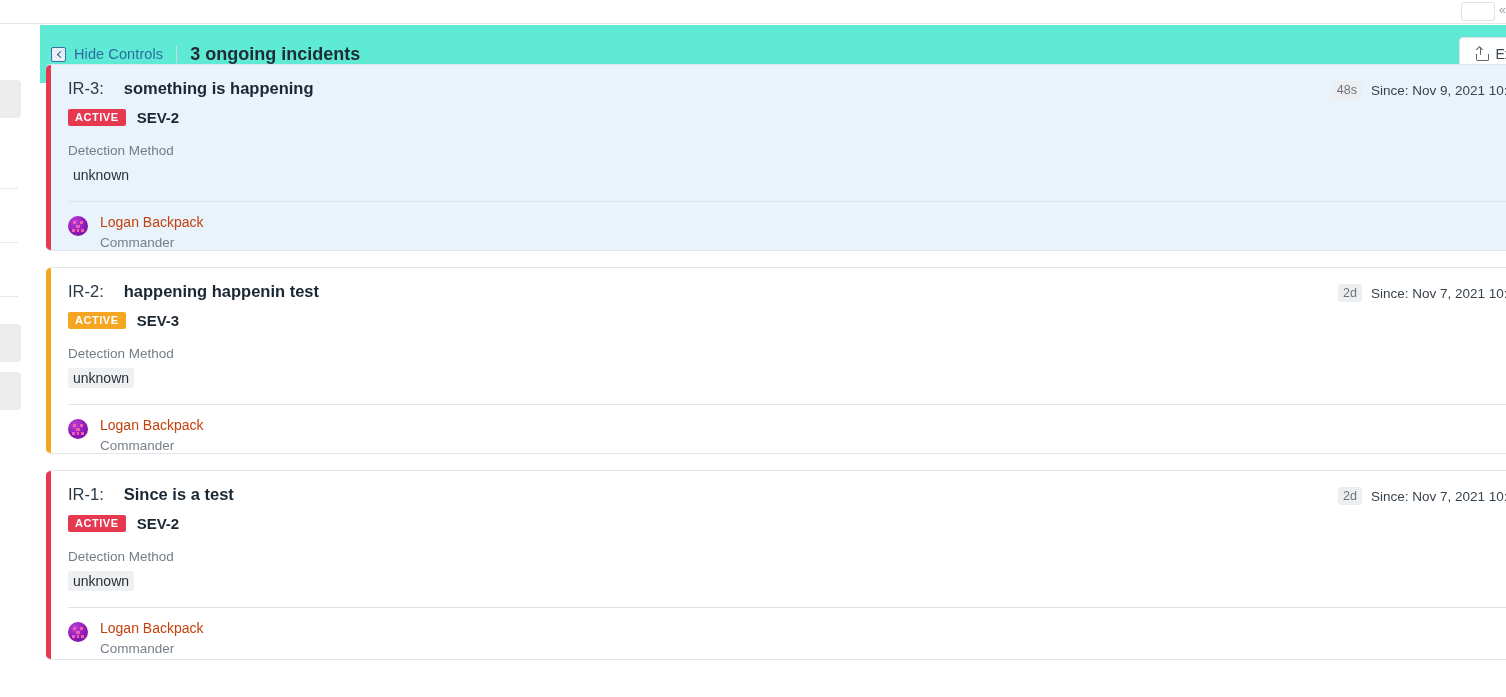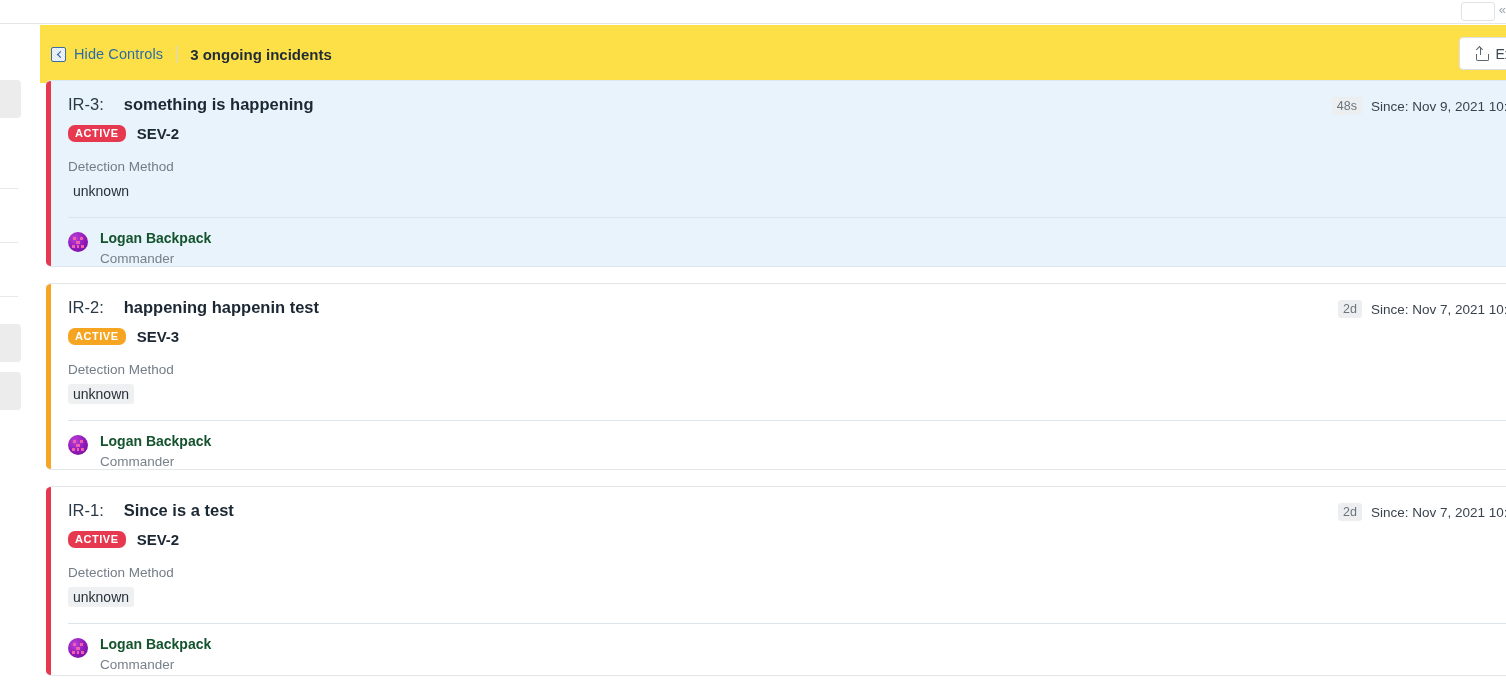--- a/index.html
+++ b/index.html
@@ -52,21 +52,21 @@
     position: absolute; left: -12px;
     width: 30px; height: 1px;
     background: #e8e8e9;
   }
 
   
   .header {
     position: absolute;
     left: 40px; top: 25px;
     width: 1466px; height: 58px;
-    background: #fde047;
+    background: #5eead4;
     display: flex; align-items: center;
   }
   .hide-controls {
     display: flex; align-items: center; gap: 8px;
     margin-left: 11px;
     cursor: pointer;
   }
   .panel-icon {
     width: 15px; height: 15px;
     border: 1.3px solid #3b6ea5;
@@ -89,21 +89,21 @@
     font-size: 14.5px;
     color: #2d6ca2;
     letter-spacing: .1px;
   }
   .hdr-sep {
     width: 1px; height: 17px;
     background: #d4d8dd;
     margin: 0 13px;
   }
   .ongoing {
-    font-size: 15px;
+    font-size: 18px;
     font-weight: 700;
     color: #1f2b35;
     text-align: center;
   }
   .export-btn {
     position: absolute;
     right: -46px; top: 12px;
     height: 33px;
     display: flex; align-items: center; gap: 8px;
     padding: 0 15px;
@@ -135,21 +135,21 @@
     position: absolute; left: 2.6px; top: .5px;
     width: 5px; height: 5px;
     border-left: 1.4px solid #5a6570;
     border-top: 1.4px solid #5a6570;
     transform: rotate(45deg);
   }
 
   
   .list {
     position: absolute;
-    left: 40px; top: 80px;
+    left: 40px; top: 64px;
     width: 1466px; height: 596px;
   }
   .card {
     position: absolute;
     left: 6px;
     width: 1500px;
     background: #ffffff;
     border: 1px solid #e4e7ea;
     border-left: none;
     border-radius: 5px;
@@ -192,21 +192,21 @@
     font-size: 13.5px;
     color: #39434d;
   }
 
   .badge-row { display: flex; align-items: center; gap: 11px; margin-top: 11px; }
   .badge {
     font-size: 11px;
     font-weight: 700;
     letter-spacing: .55px;
     color: #ffffff;
-    border-radius: 7px;
+    border-radius: 2px;
     padding: 3px 7px 3px 7px;
     line-height: 11px;
   }
   .badge.active { background: #e63950; }
   .badge.stable { background: #f5a521; }
   .sev { font-size: 15px; font-weight: 700; color: #1b2733; }
 
   .det-label {
     font-size: 13.5px;
     color: #737d87;
@@ -233,21 +233,21 @@
   .avatar {
     width: 20px; height: 20px;
     border-radius: 50%;
     flex: none;
     position: relative;
     overflow: hidden;
     background: radial-gradient(circle at 35% 30%, #b93fd6 0%, #8e19b8 55%, #6d0f91 100%);
     margin-top: 2px;
   }
   .avatar .px { position: absolute; background: #f05fb0; }
-  .p-name { font-size: 14px; color: #14532d; line-height: 16px; font-weight: bold; }
+  .p-name { font-size: 14px; color: #c2410c; line-height: 16px; }
   .p-role { font-size: 13.5px; color: #78818b; line-height: 16px; margin-top: 5px; }
 </style>
 </head>
 <body>
 
 <div class="top-strip">
   <div class="top-strip-right">
     <div class="top-chip"></div>
     <div class="top-glyph">«</div>
   </div>

